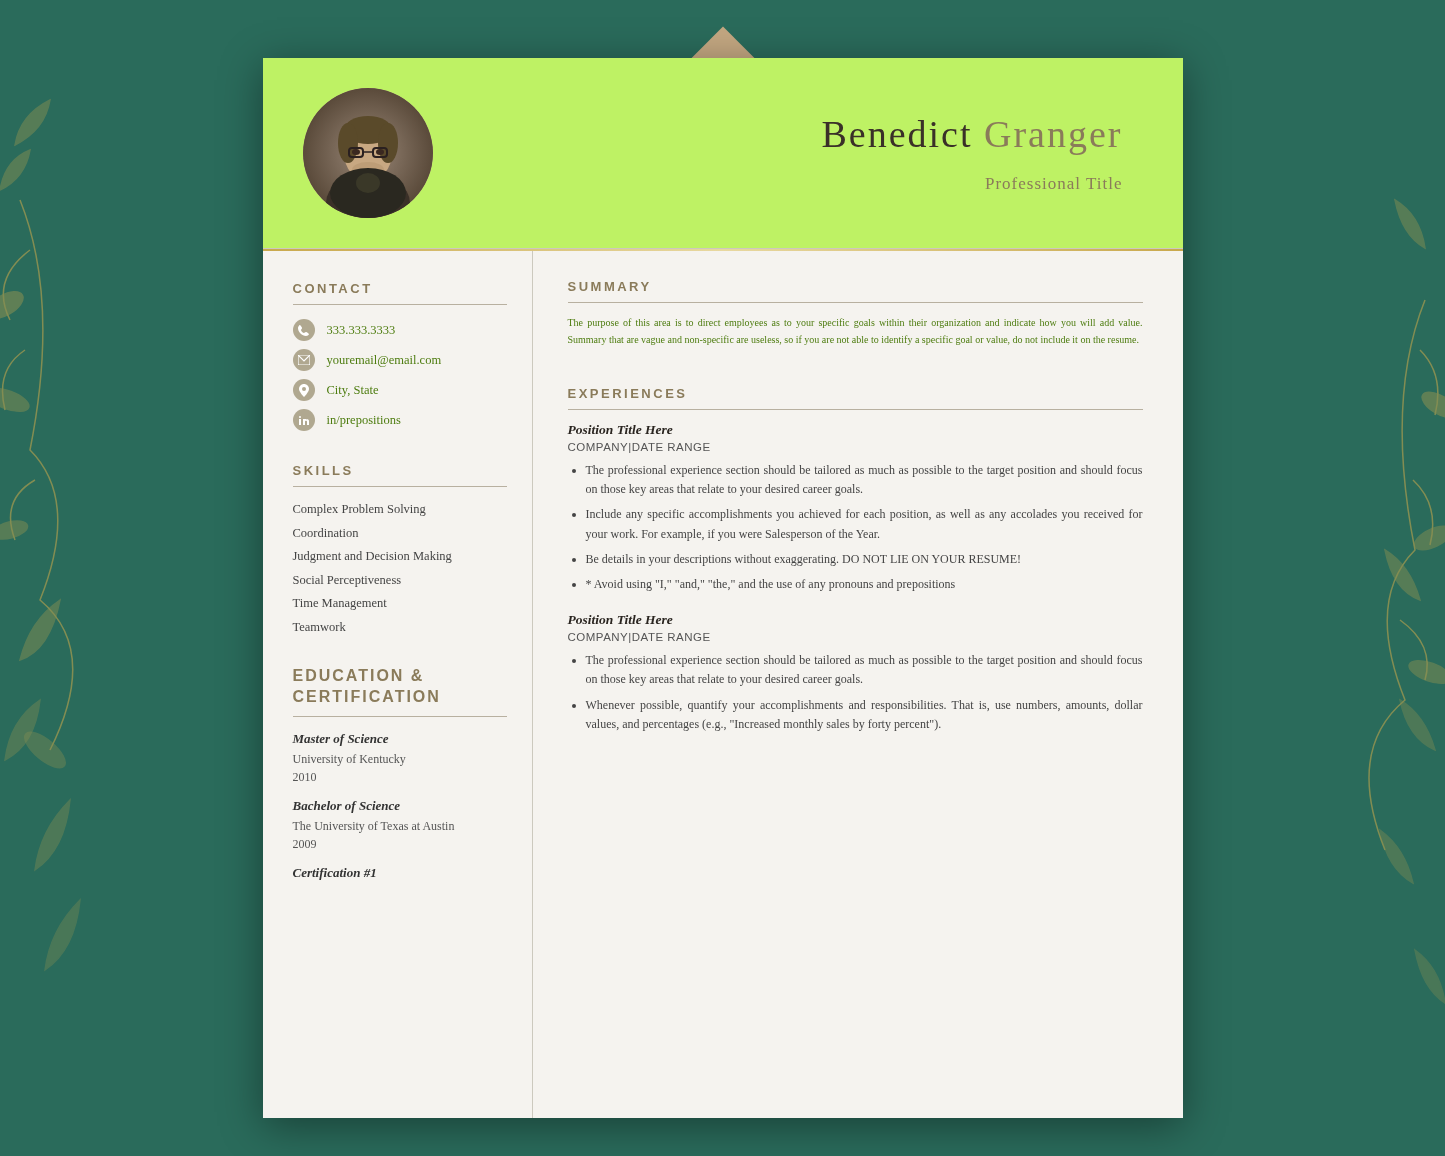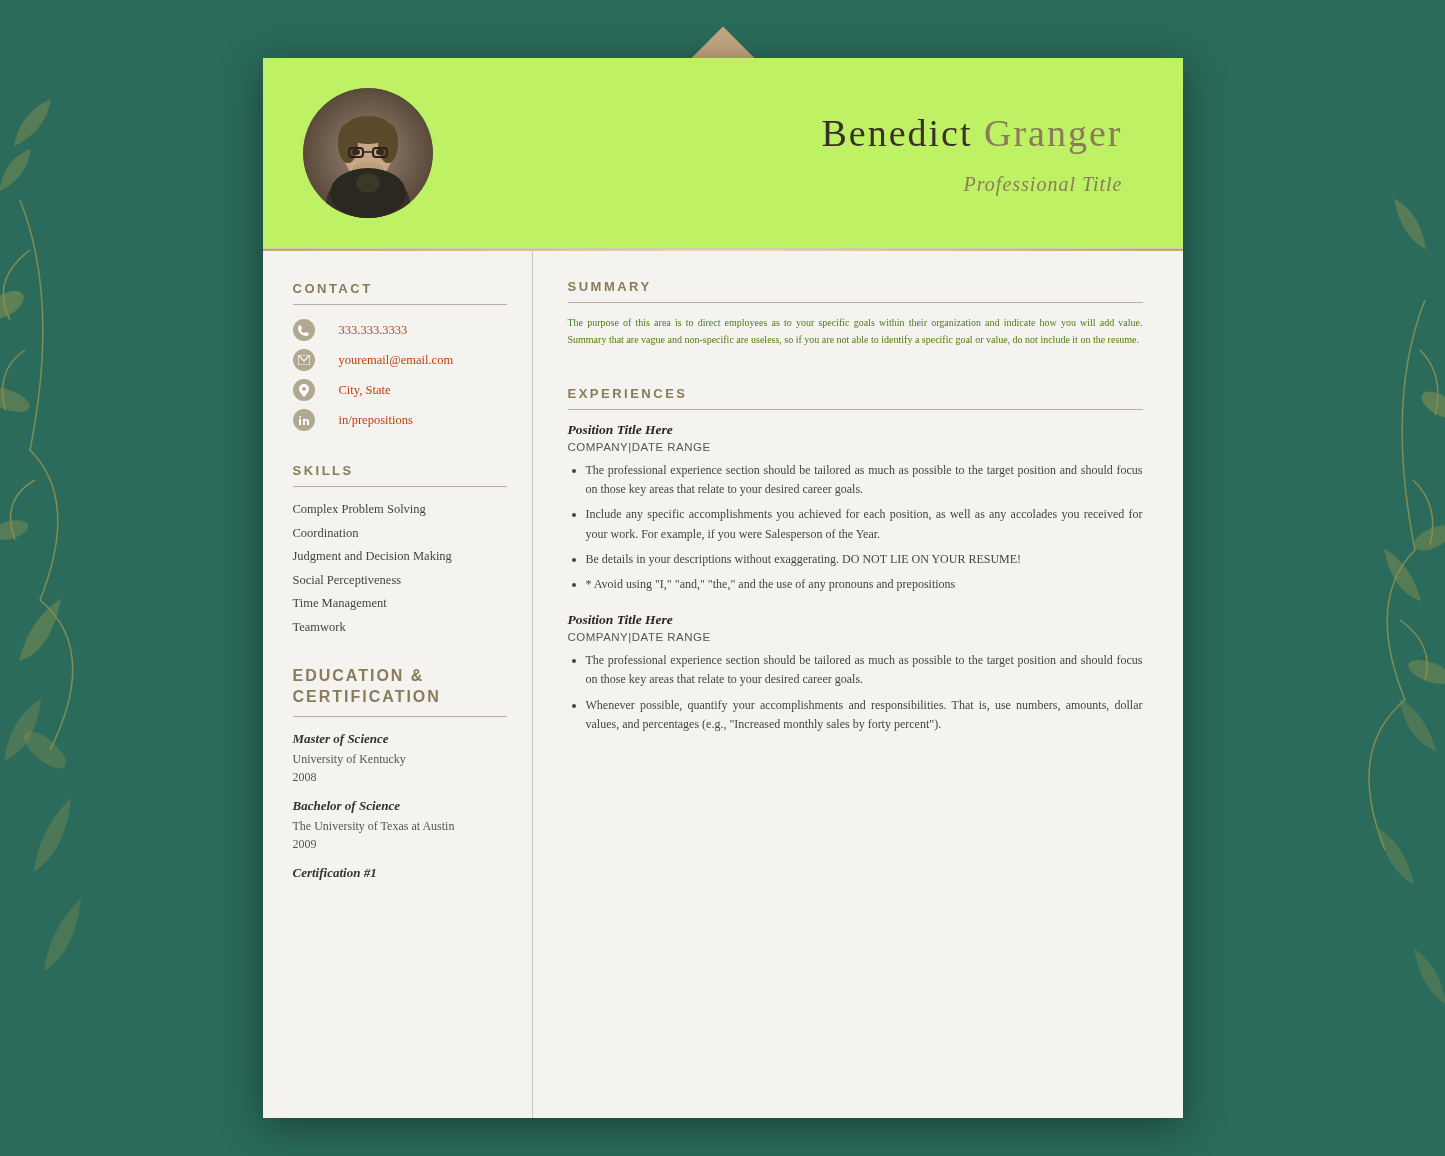--- a/index.html
+++ b/index.html
@@ -75,22 +75,21 @@
     .resume-name .first {
       font-weight: normal;
     }
 
     .resume-name .last {
       color: #8a7b5a;
       font-weight: normal;
     }
 
     .professional-title {
-      font-style: italic;
-      font-size: 20px;
+      font-size: 17px;
       color: #8a7b5a;
       margin-top: 18px;
       letter-spacing: 1px;
     }
 
     
     .resume-body {
       display: flex;
       flex: 1;
     }
@@ -122,24 +121,24 @@
       margin-bottom: 14px;
     }
 
     .contact-section {
       margin-bottom: 24px;
     }
 
     .contact-item {
       display: flex;
       align-items: center;
-      gap: 24px;
+      gap: 12px;
       margin-bottom: 8px;
       font-size: 12.5px;
-      color: #c2410c;
+      color: #4d7c0f;
     }
 
     .contact-icon {
       width: 22px;
       height: 22px;
       border-radius: 50%;
       background: #b0a890;
       display: flex;
       align-items: center;
       justify-content: center;
@@ -427,21 +426,21 @@
       <div class="education-section">
         <div class="edu-title-section">
           <span>EDUCATION &amp;</span><br>
           <span>CERTIFICATION</span>
         </div>
         <div class="section-divider"></div>
         <div id="education-list">
             <div>
               <div class="edu-degree">Master of Science</div>
               <div class="edu-school">University of Kentucky</div>
-              <div class="edu-year">2008</div>
+              <div class="edu-year">2010</div>
             </div>
             <div>
               <div class="edu-degree">Bachelor of Science</div>
               <div class="edu-school">The University of Texas at Austin</div>
               <div class="edu-year">2009</div>
             </div>
           </div>
         <div class="cert-title">Certification #1</div>
       </div>
 

